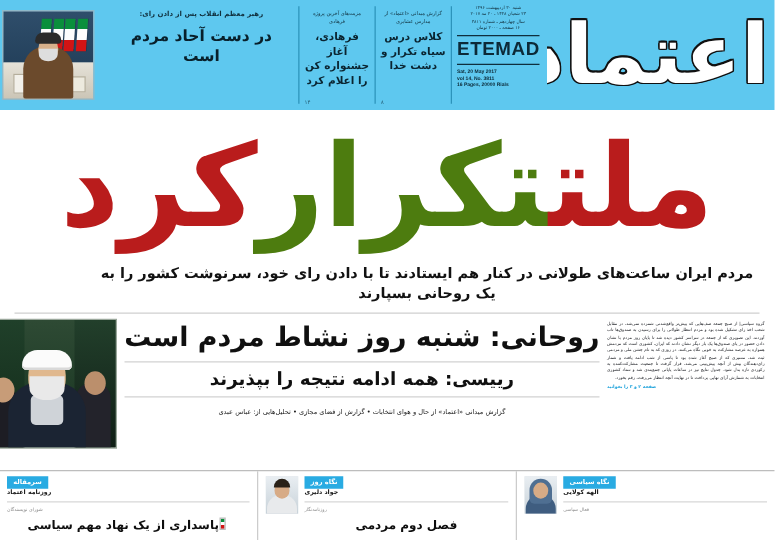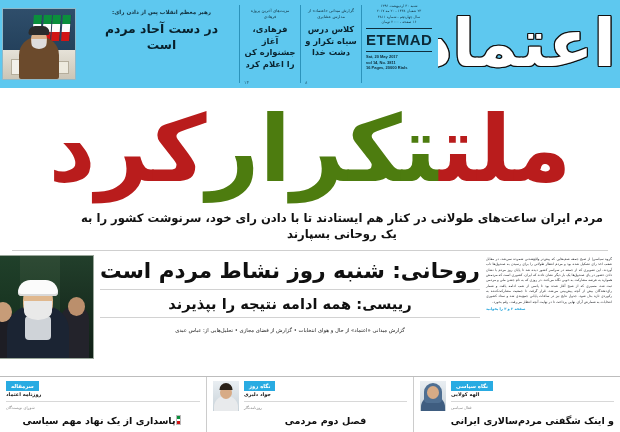--- a/index.html
+++ b/index.html
@@ -586,21 +586,20 @@
         <div class="av-scarf"></div>
         <div class="av-head"></div>
       </div>
       <div class="op-main">
         <div class="op-tag">نگاه سیاسی</div>
         <div class="op-lines">
           <div class="op-author">الهه کولایی</div>
           <div class="op-line"></div>
           <div class="op-role">فعال سیاسی</div>
         </div>
-        <div class="op-title">و اینک شگفتی مردم‌سالاری ایرانی</div>
       </div>
     </div>
 
     <div class="op-col">
       <div class="op-avatar av-m">
         <div class="av-bg"></div>
         <div class="av-body"></div>
         <div class="av-head"></div>
         <div class="av-hair"></div>
       </div>

